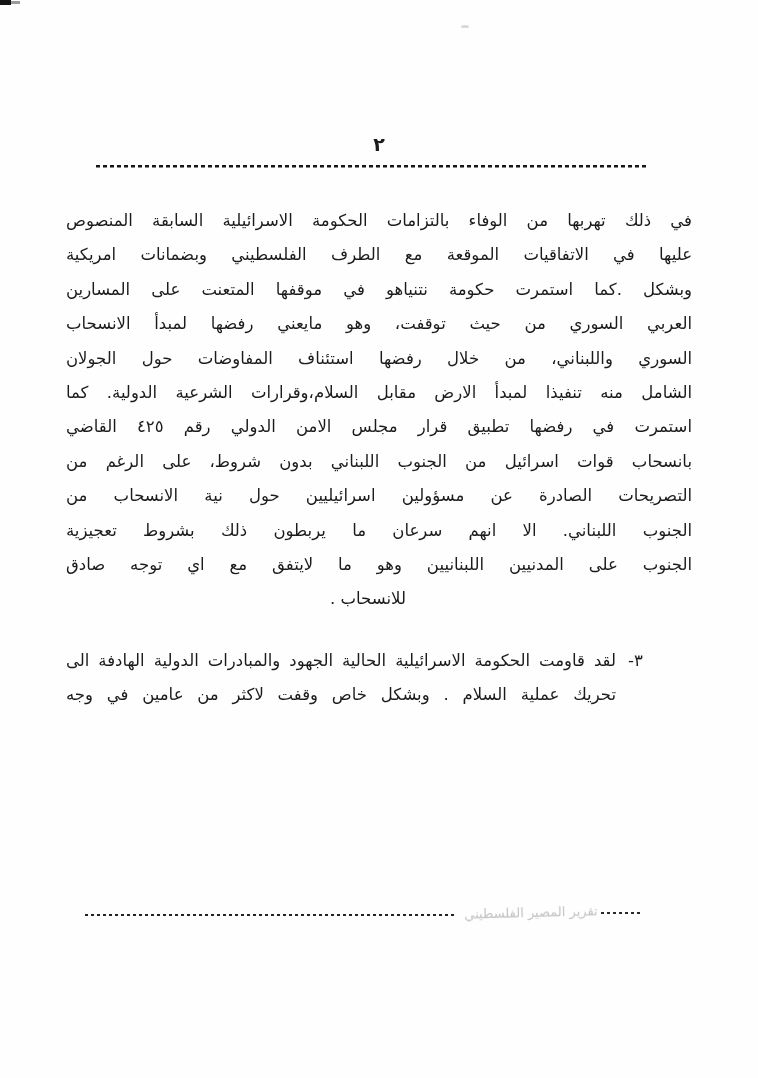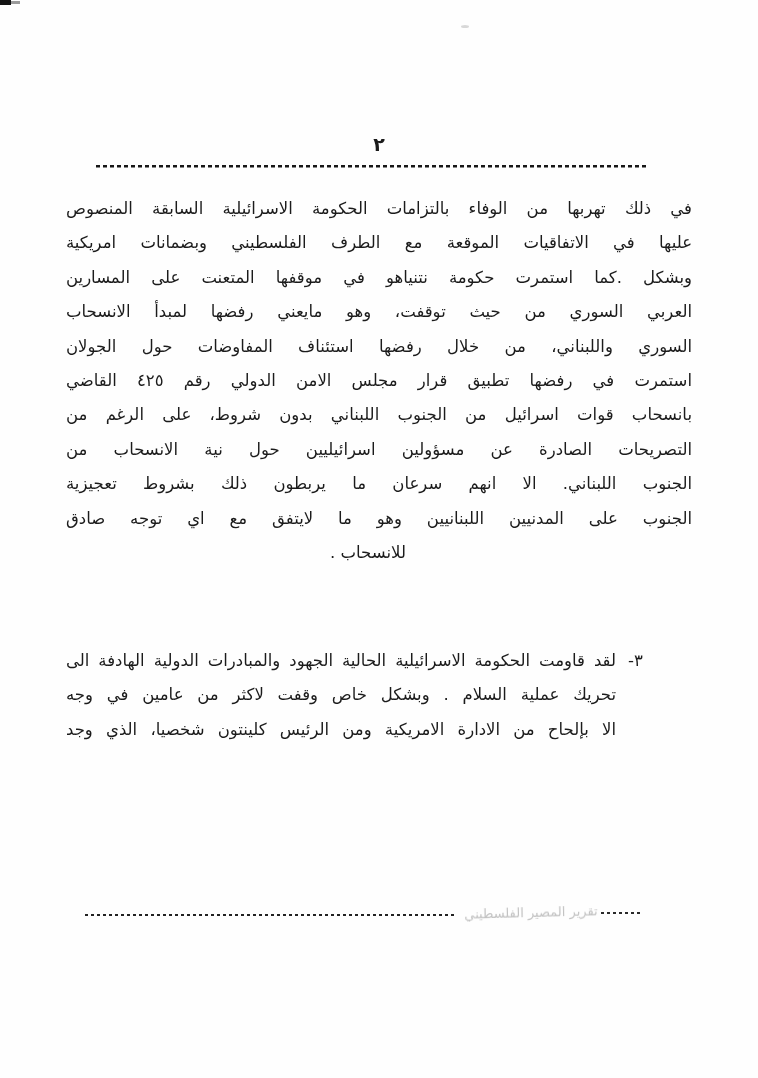--- a/index.html
+++ b/index.html
@@ -51,21 +51,21 @@
     font-size: 16.5px;
   }
   .para .line {
     height: 34.4px;
     line-height: 34.4px;
     text-align: justify;
     text-align-last: justify;
     white-space: nowrap;
     overflow: hidden;
   }
-  .para-continuation { top: 192px; right: 66px; width: 626px; }
+  .para-continuation { top: 204px; right: 66px; width: 626px; }
   .para-item3        { top: 644px; right: 142px; width: 550px; }
   .para .last-line {
     height: 34.4px; line-height: 34.4px;
     text-align: center;
     padding-left: 0; padding-right: 22px;
     text-align-last: auto;
   }
   .item-marker {
     position: absolute;
     top: 0; right: -62px;
@@ -118,35 +118,35 @@
 
   <div class="top-rule"></div>
 
   <div class="para para-continuation">
     <div>
         <div class="line">في ذلك تهربها من الوفاء بالتزامات الحكومة الاسرائيلية السابقة المنصوص</div>
         <div class="line">عليها في الاتفاقيات الموقعة مع الطرف الفلسطيني وبضمانات امريكية</div>
         <div class="line">وبشكل .كما استمرت حكومة نتنياهو في موقفها المتعنت على المسارين</div>
         <div class="line">العربي السوري من حيث توقفت، وهو مايعني رفضها لمبدأ الانسحاب</div>
         <div class="line">السوري واللبناني، من خلال رفضها استئناف المفاوضات حول الجولان</div>
+        <div class="line">الشامل منه تنفيذا لمبدأ الارض مقابل السلام،وقرارات الشرعية الدولية. كما</div>
         <div class="line">استمرت في رفضها تطبيق قرار مجلس الامن الدولي رقم ٤٢٥ القاضي</div>
         <div class="line">بانسحاب قوات اسرائيل من الجنوب اللبناني بدون شروط، على الرغم من</div>
         <div class="line">التصريحات الصادرة عن مسؤولين اسرائيليين حول نية الانسحاب من</div>
         <div class="line">الجنوب اللبناني. الا انهم سرعان ما يربطون ذلك بشروط تعجيزية</div>
         <div class="line">الجنوب على المدنيين اللبنانيين وهو ما لايتفق  مع اي توجه صادق</div>
       </div>
     <div class="last-line">للانسحاب .</div>
   </div>
 
   <div class="para para-item3">
     <span class="item-marker">٣-</span>
     <div>
         <div class="line">لقد قاومت الحكومة الاسرائيلية الحالية الجهود والمبادرات الدولية الهادفة الى</div>
         <div class="line">تحريك عملية السلام . وبشكل خاص وقفت لاكثر من عامين في وجه</div>
-        <div class="line">الا بإلحاح من الادارة الامريكية ومن  الرئيس كلينتون شخصيا، الذي وجد</div>
       </div>
   </div>
 
   <div class="footer-rule-main"></div>
   <div class="footer-faint">تقرير المصير الفلسطيني</div>
   <div class="footer-rule-end"></div>
 
 </div>
 
 </body></html>

